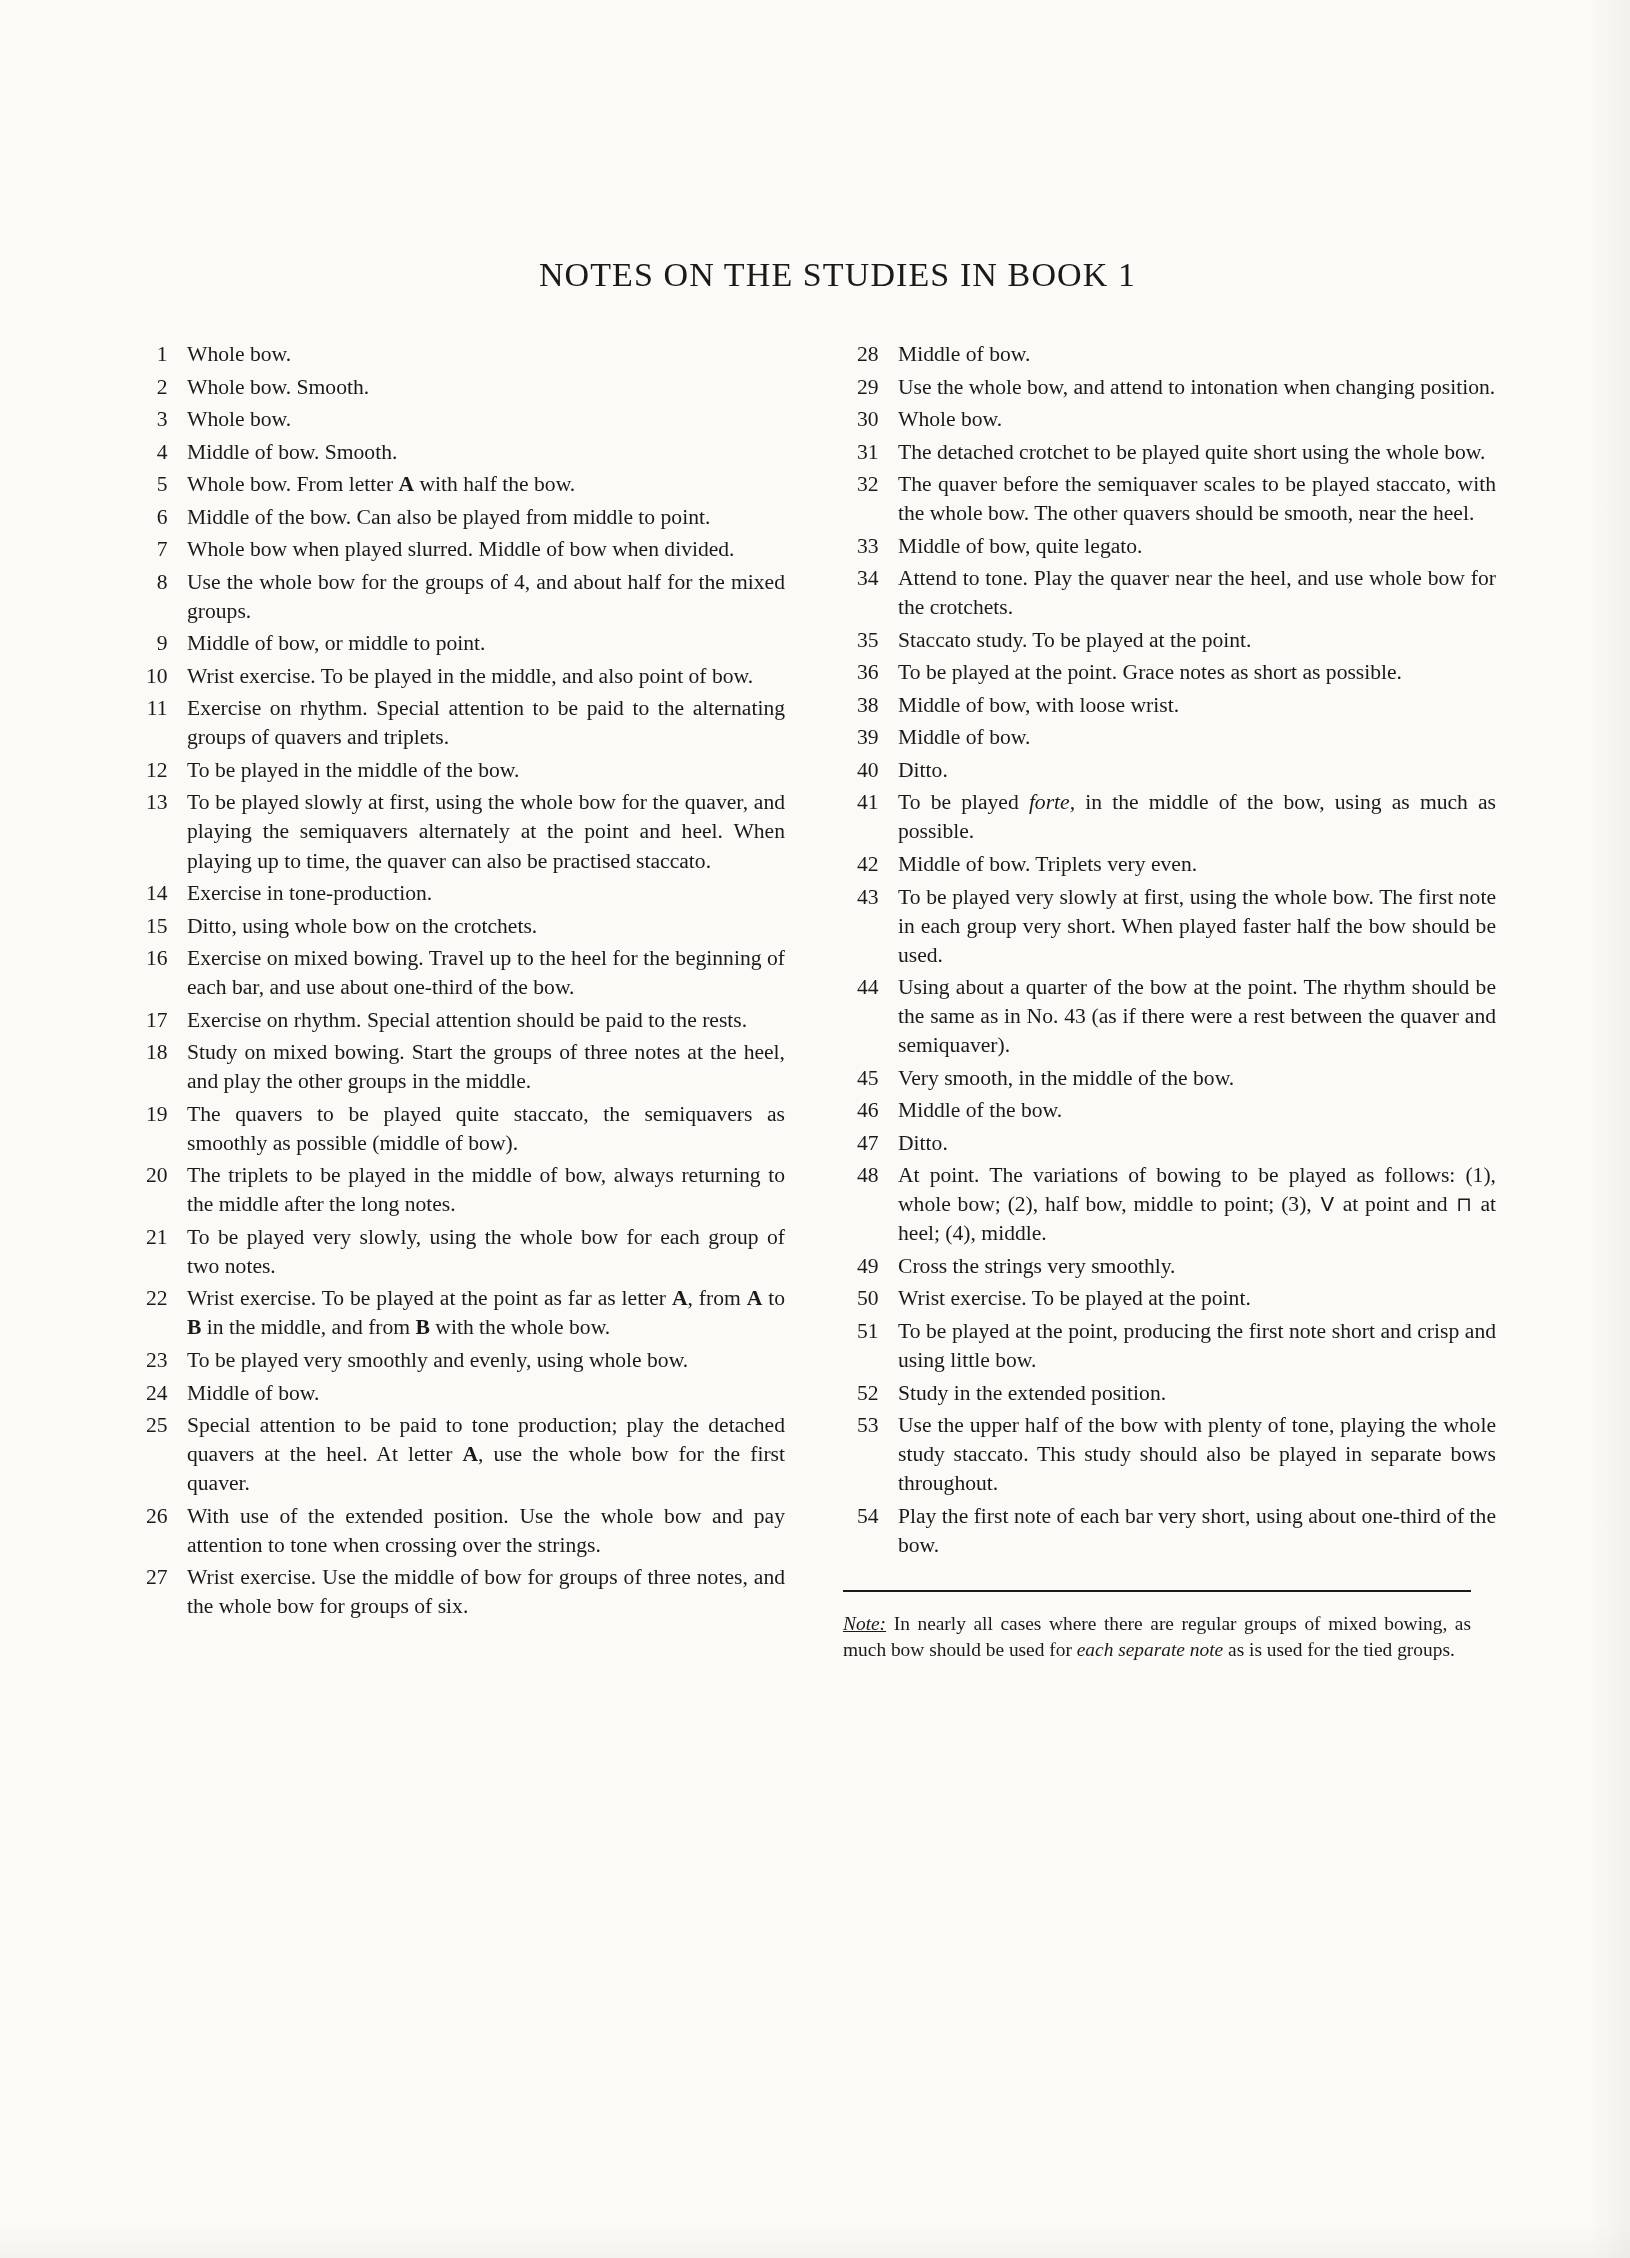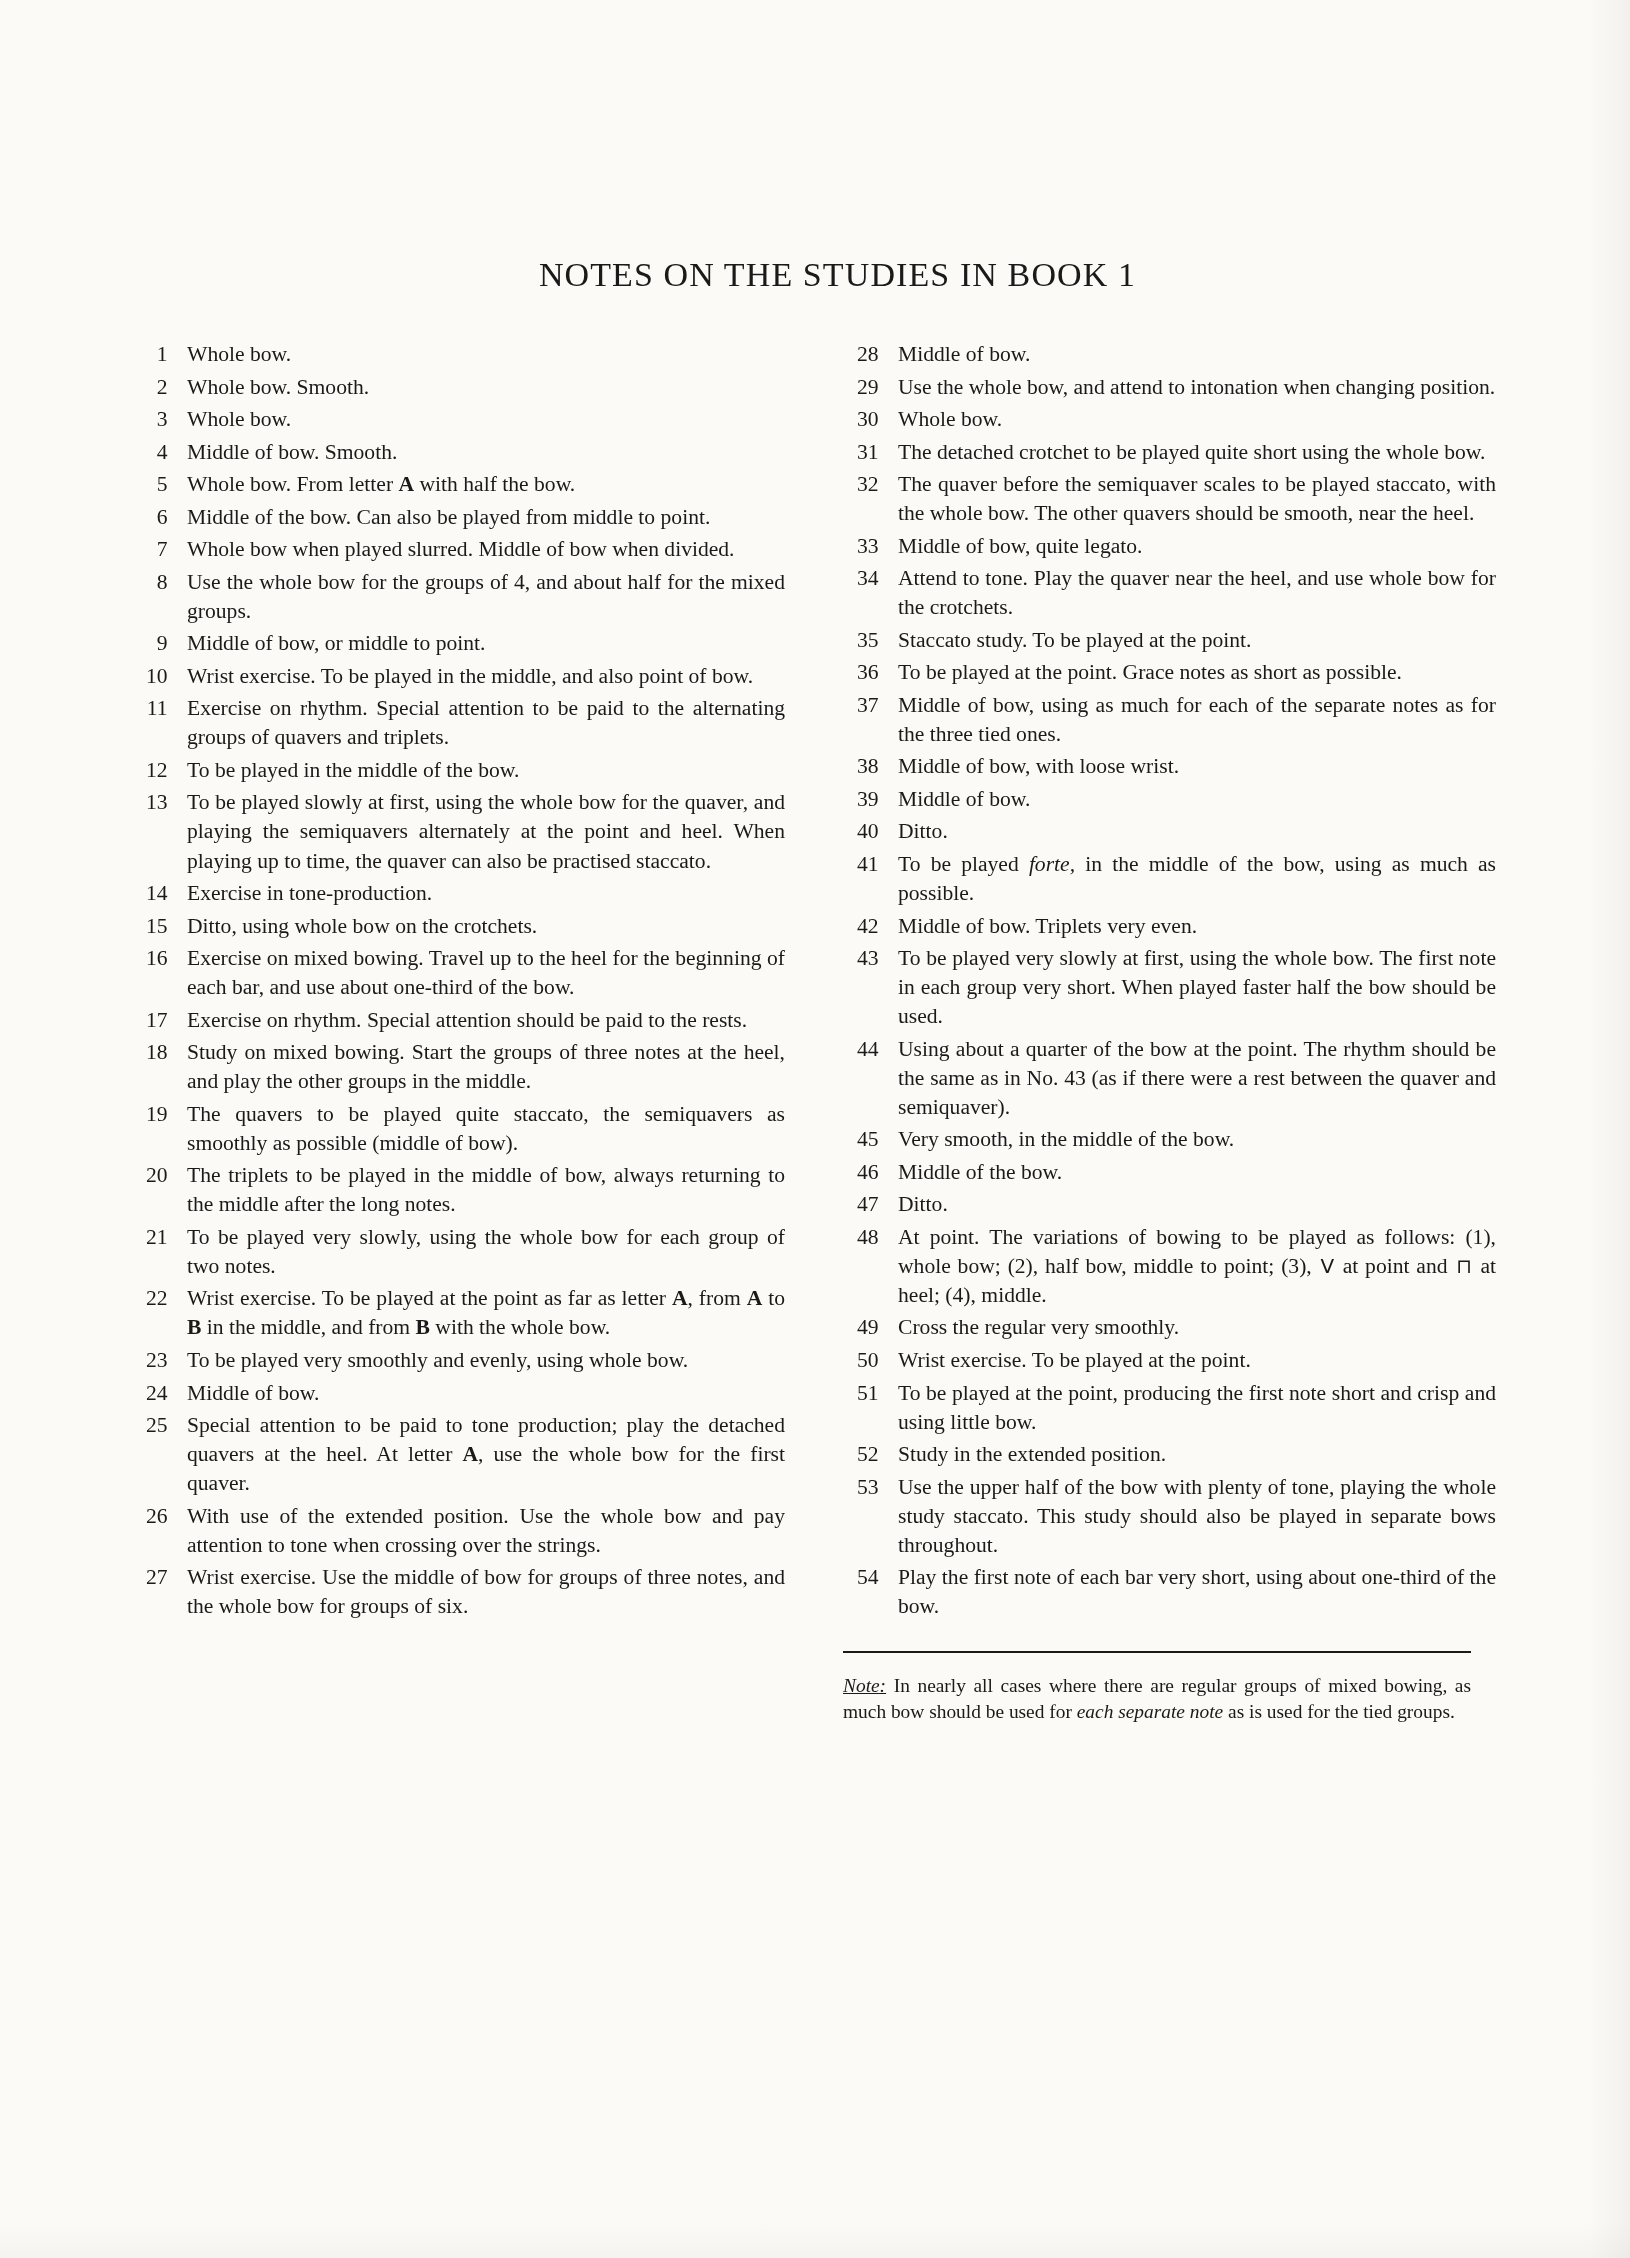--- a/index.html
+++ b/index.html
@@ -262,24 +262,20 @@
             </li>
           <li>
               <span class="num">35</span>
               <span class="txt">Staccato study. To be played at the point.</span>
             </li>
           <li>
               <span class="num">36</span>
               <span class="txt">To be played at the point. Grace notes as short as possible.</span>
             </li>
           <li>
-              <span class="num">37</span>
-              <span class="txt">Middle of bow, using as much for each of the separate notes as for the three tied ones.</span>
-            </li>
-          <li>
               <span class="num">38</span>
               <span class="txt">Middle of bow, with loose wrist.</span>
             </li>
           <li>
               <span class="num">39</span>
               <span class="txt">Middle of bow.</span>
             </li>
           <li>
               <span class="num">40</span>
               <span class="txt">Ditto.</span>
@@ -311,21 +307,21 @@
           <li>
               <span class="num">47</span>
               <span class="txt">Ditto.</span>
             </li>
           <li>
               <span class="num">48</span>
               <span class="txt">At point. The variations of bowing to be played as follows: (1), whole bow; (2), half bow, middle to point; (3), <span class="bowmark">V</span> at point and <span class="bowmark">⊓</span> at heel; (4), middle.</span>
             </li>
           <li>
               <span class="num">49</span>
-              <span class="txt">Cross the regular very smoothly.</span>
+              <span class="txt">Cross the strings very smoothly.</span>
             </li>
           <li>
               <span class="num">50</span>
               <span class="txt">Wrist exercise. To be played at the point.</span>
             </li>
           <li>
               <span class="num">51</span>
               <span class="txt">To be played at the point, producing the first note short and crisp and using little bow.</span>
             </li>
           <li>

